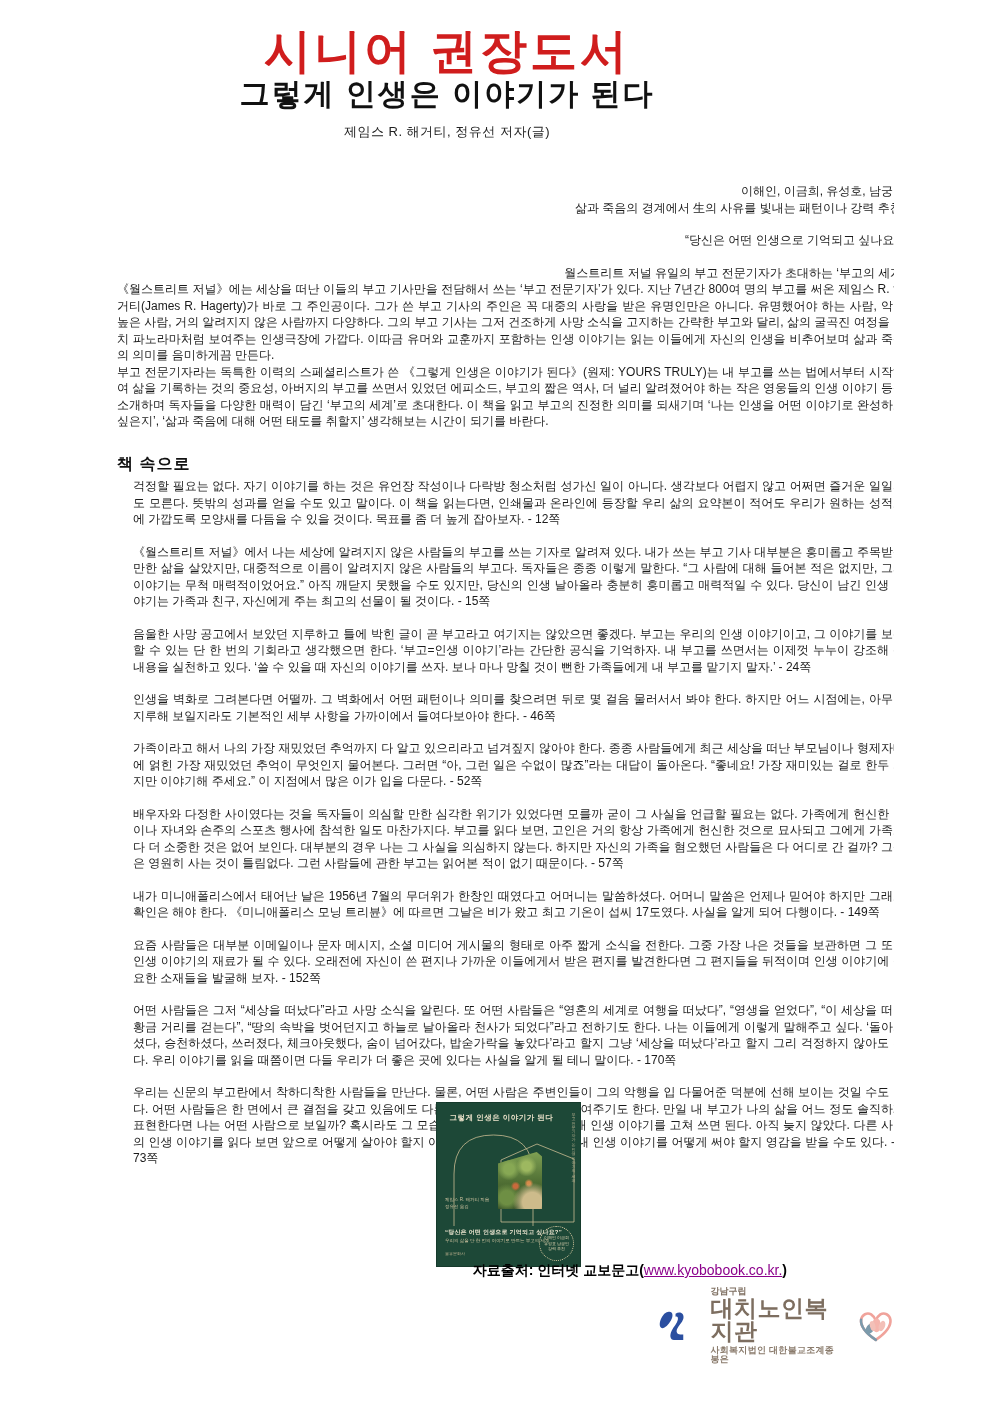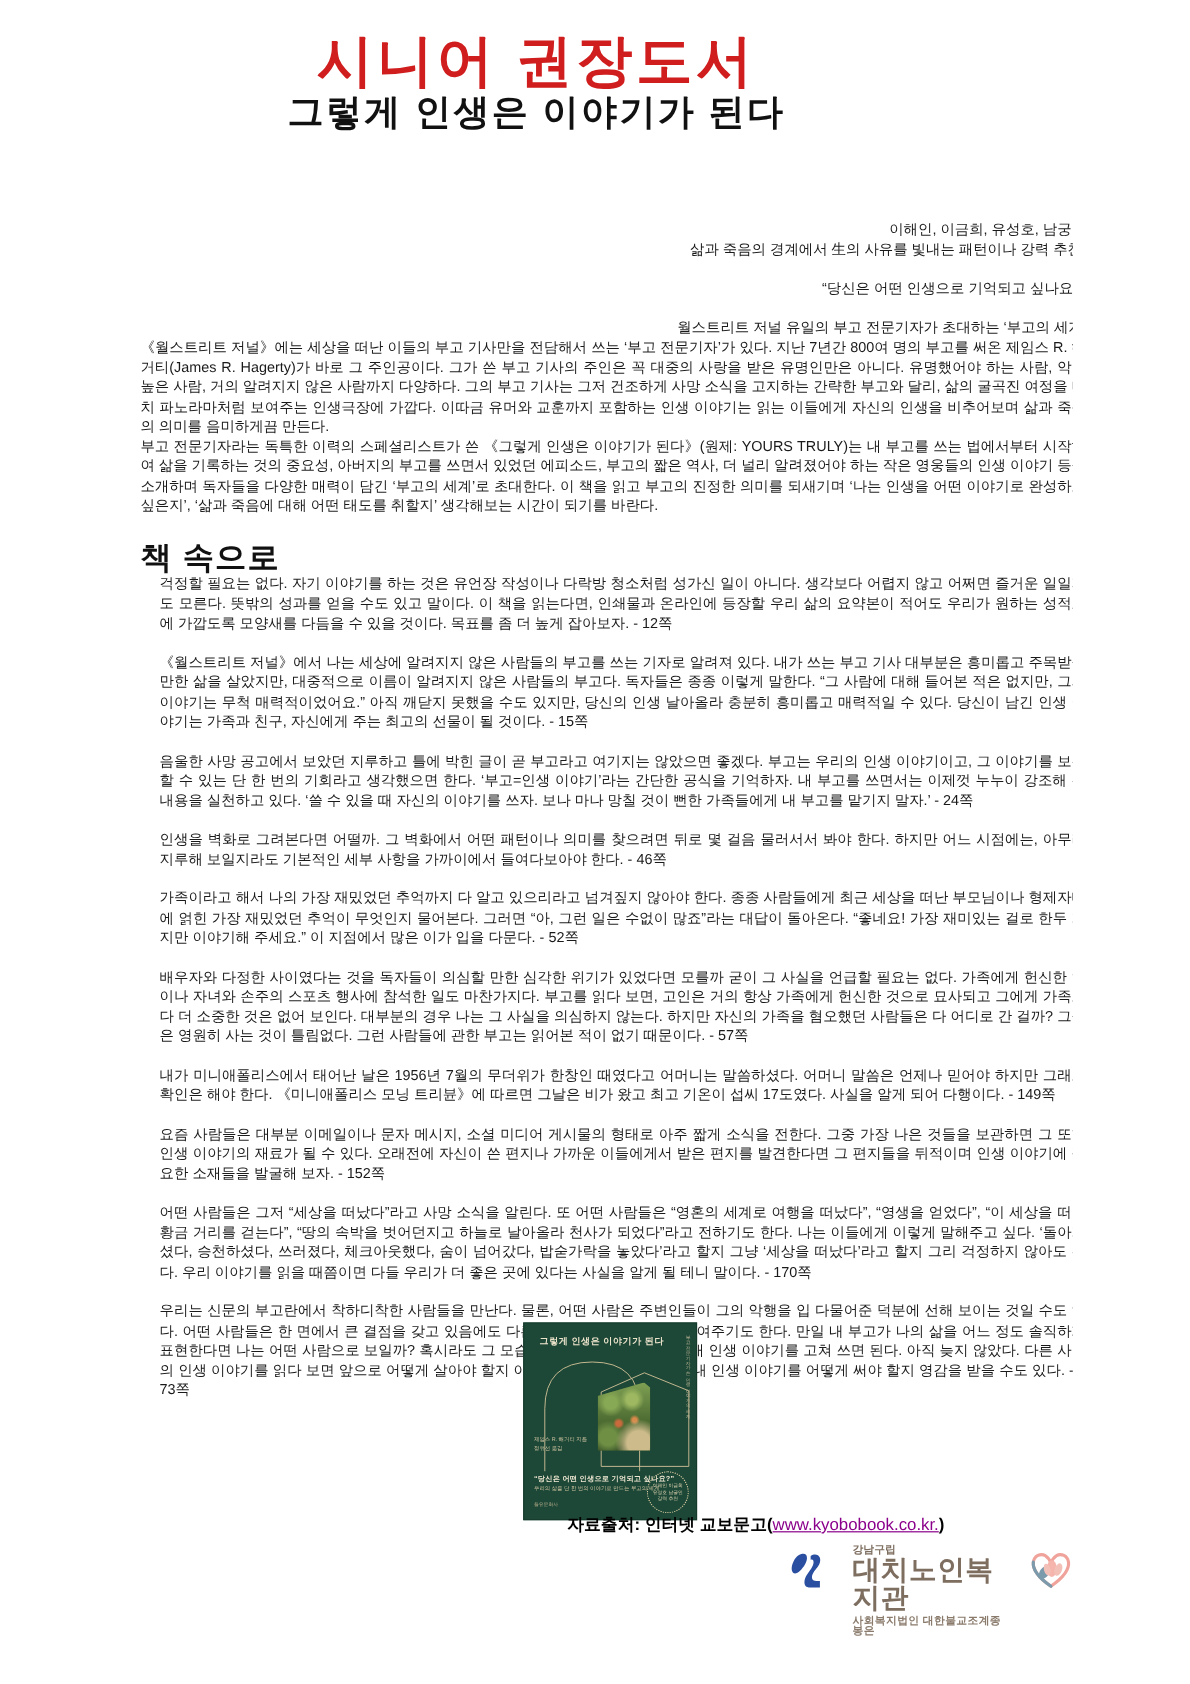--- a/index.html
+++ b/index.html
@@ -7,21 +7,21 @@
   .page{position:relative;width:894px;height:1403px;background:#fff;overflow:hidden;border-radius:21px;}
 
   .main-title{margin:26px 0 0 0;text-align:center;color:#d01d1d;font-size:47px;font-weight:bold;letter-spacing:3px;line-height:1.05;}
   .book-title{margin:2px 0 0 0;text-align:center;color:#111;font-size:30px;font-weight:bold;letter-spacing:2px;line-height:1.1;}
   .byline{margin-top:13px;text-align:center;font-size:13px;color:#222;letter-spacing:0.5px;}
 
   .content{position:absolute;left:117px;top:183px;width:788px;font-size:12px;line-height:16.5px;text-align:justify;color:#1a1a1a;word-break:break-all;}
   .line{text-align:right;}
   .gap{margin-top:16px;}
   .para{margin:0;}
-  .section-heading{margin:26px 0 6px 0;font-size:26px;font-weight:bold;color:#111;letter-spacing:1px;}
+  .section-heading{margin:26px 0 6px 0;font-size:16px;font-weight:bold;color:#111;letter-spacing:1px;}
   .excerpt{margin:0 0 16px 16px;}
   .excerpt:last-of-type{margin-bottom:0;}
 
   
   .cover{position:absolute;left:436px;top:1102px;width:145px;height:165px;background:#1d4837;box-shadow:0 0 0 1px #163a2c inset;}
   .cover-title{position:absolute;left:0;right:14px;top:11px;text-align:center;font-size:7.5px;font-weight:bold;color:#ece3cb;letter-spacing:0.5px;}
   .cover-side{position:absolute;right:5px;top:8px;writing-mode:vertical-rl;font-size:4px;line-height:6px;color:#c8bc99;opacity:0.9;}
   .cover-svg{position:absolute;left:0;top:0;}
   .cover-photo{position:absolute;left:62px;top:50px;width:44px;height:57px;
     clip-path:polygon(0% 20%,88% 0%,100% 8%,100% 100%,0% 100%);
@@ -38,33 +38,34 @@
   .cover-quote{position:absolute;left:9px;top:126px;font-size:6px;font-weight:bold;color:#f0e8d3;letter-spacing:0.2px;}
   .cover-sub{position:absolute;left:9px;top:136px;font-size:4.5px;color:#cfc3a0;}
   .cover-pub{position:absolute;left:9px;top:149px;font-size:4px;color:#b8ac8b;}
   .cover-badge{position:absolute;right:7px;top:124px;width:33px;height:33px;border-radius:50%;border:1px dotted #d8c9a0;
     display:flex;flex-direction:column;align-items:center;justify-content:center;text-align:center;
     font-size:4px;line-height:5.5px;color:#e3d7b4;}
 
   
   .source-line{position:absolute;top:1262px;right:107px;font-size:14px;font-weight:bold;color:#000;white-space:nowrap;}
   .source-line a{color:#8b008b;text-decoration:underline;font-weight:normal;}
-  .footer-logo{position:absolute;left:657px;top:1287px;display:flex;align-items:flex-start;gap:21px;}
+  .footer-logo{position:absolute;left:657px;top:1287px;display:flex;align-items:center;gap:21px;}
   .logo-text{display:flex;flex-direction:column;line-height:1;}
   .logo-district{font-size:9px;font-weight:bold;color:#7d6e60;margin-bottom:1px;}
   .logo-name{font-size:23px;font-weight:bold;color:#7d6e60;letter-spacing:0.5px;}
   .logo-sub{font-size:9px;font-weight:bold;color:#8a7b6c;margin-top:3px;letter-spacing:0.3px;}
 </style>
 </head>
 <body>
 
 <div class="page">
 
   <h1 class="main-title">시니어 권장도서</h1>
   <h2 class="book-title">그렇게 인생은 이야기가 된다</h2>
+  <div class="byline">제임스 R. 해거티, 정유선 저자(글)</div>
 
   <div class="content">
     <div class="line">이해인, 이금희, 유성호, 남궁인</div>
     <div class="line">삶과 죽음의 경계에서 生의 사유를 빛내는 패턴이나 강력 추천!</div>
     <div class="line gap">“당신은 어떤 인생으로 기억되고 싶나요?”</div>
     <div class="line gap">월스트리트 저널 유일의 부고 전문기자가 초대하는 ‘부고의 세계’</div>
     <p class="para gap">《월스트리트 저널》에는 세상을 떠난 이들의 부고 기사만을 전담해서 쓰는 ‘부고 전문기자’가 있다. 지난 7년간 800여 명의 부고를 써온 제임스 R. 해거티(James R. Hagerty)가 바로 그 주인공이다. 그가 쓴 부고 기사의 주인은 꼭 대중의 사랑을 받은 유명인만은 아니다. 유명했어야 하는 사람, 악명 높은 사람, 거의 알려지지 않은 사람까지 다양하다. 그의 부고 기사는 그저 건조하게 사망 소식을 고지하는 간략한 부고와 달리, 삶의 굴곡진 여정을 마치 파노라마처럼 보여주는 인생극장에 가깝다. 이따금 유머와 교훈까지 포함하는 인생 이야기는 읽는 이들에게 자신의 인생을 비추어보며 삶과 죽음의 의미를 음미하게끔 만든다.</p>
     <p class="para">부고 전문기자라는 독특한 이력의 스페셜리스트가 쓴 《그렇게 인생은 이야기가 된다》(원제: YOURS TRULY)는 내 부고를 쓰는 법에서부터 시작하여 삶을 기록하는 것의 중요성, 아버지의 부고를 쓰면서 있었던 에피소드, 부고의 짧은 역사, 더 널리 알려졌어야 하는 작은 영웅들의 인생 이야기 등을 소개하며 독자들을 다양한 매력이 담긴 ‘부고의 세계’로 초대한다. 이 책을 읽고 부고의 진정한 의미를 되새기며 ‘나는 인생을 어떤 이야기로 완성하고 싶은지’, ‘삶과 죽음에 대해 어떤 태도를 취할지’ 생각해보는 시간이 되기를 바란다.</p>
 
     <h3 class="section-heading">책 속으로</h3>

